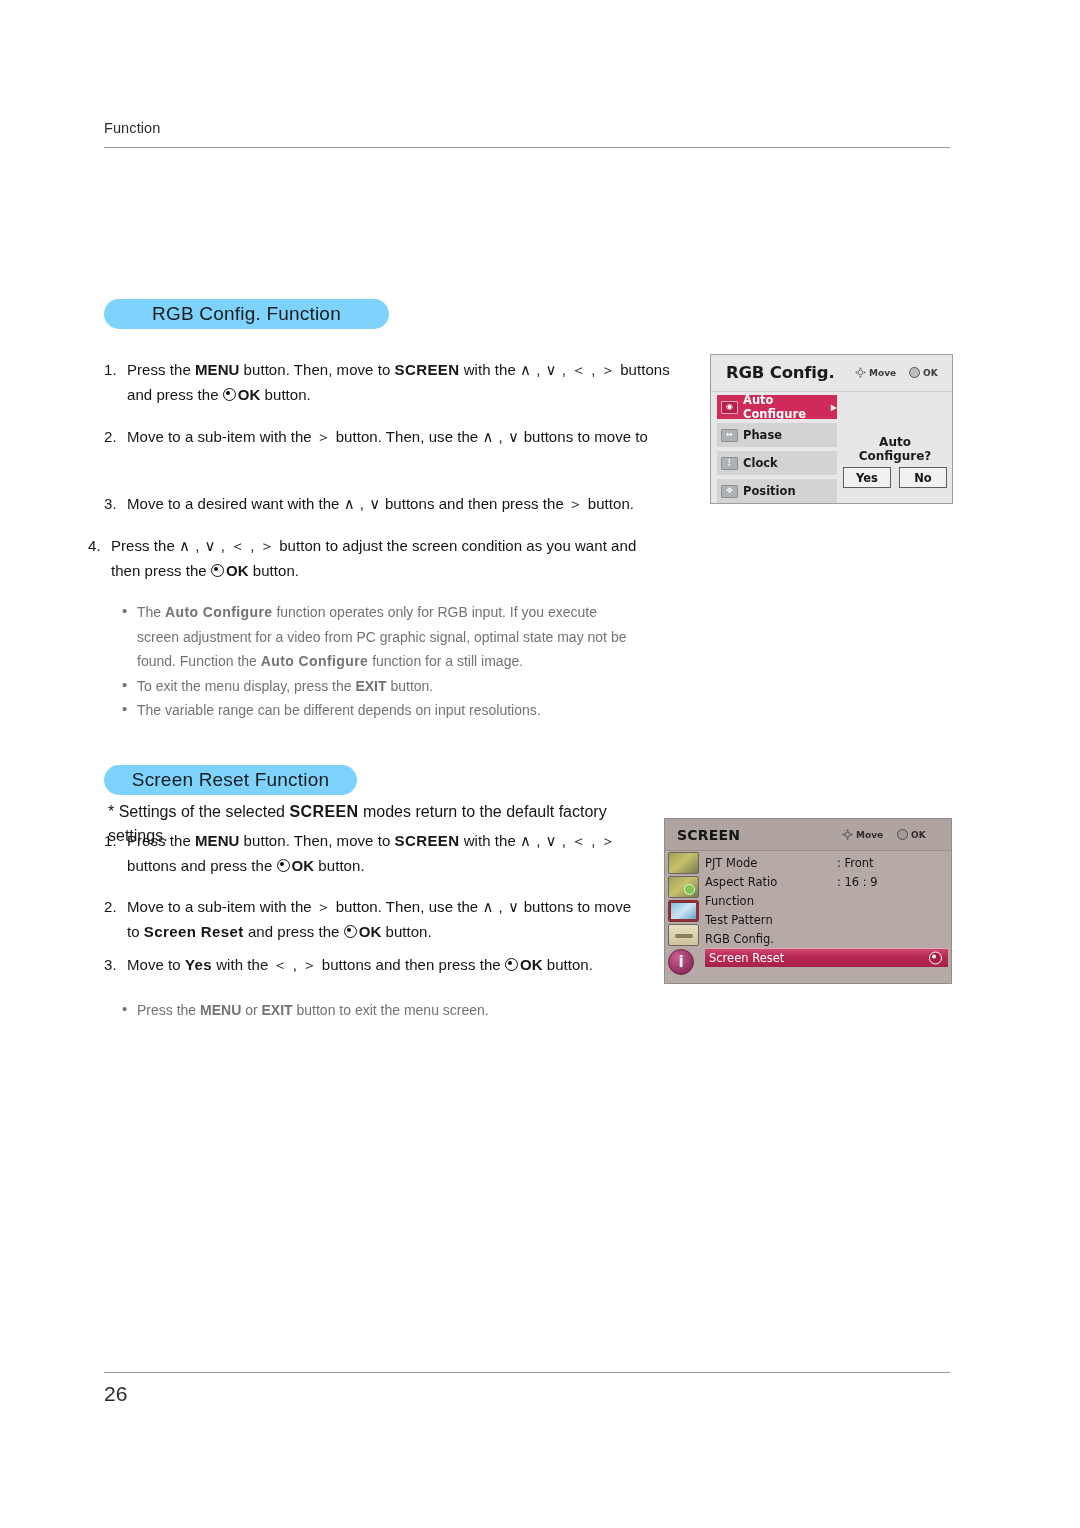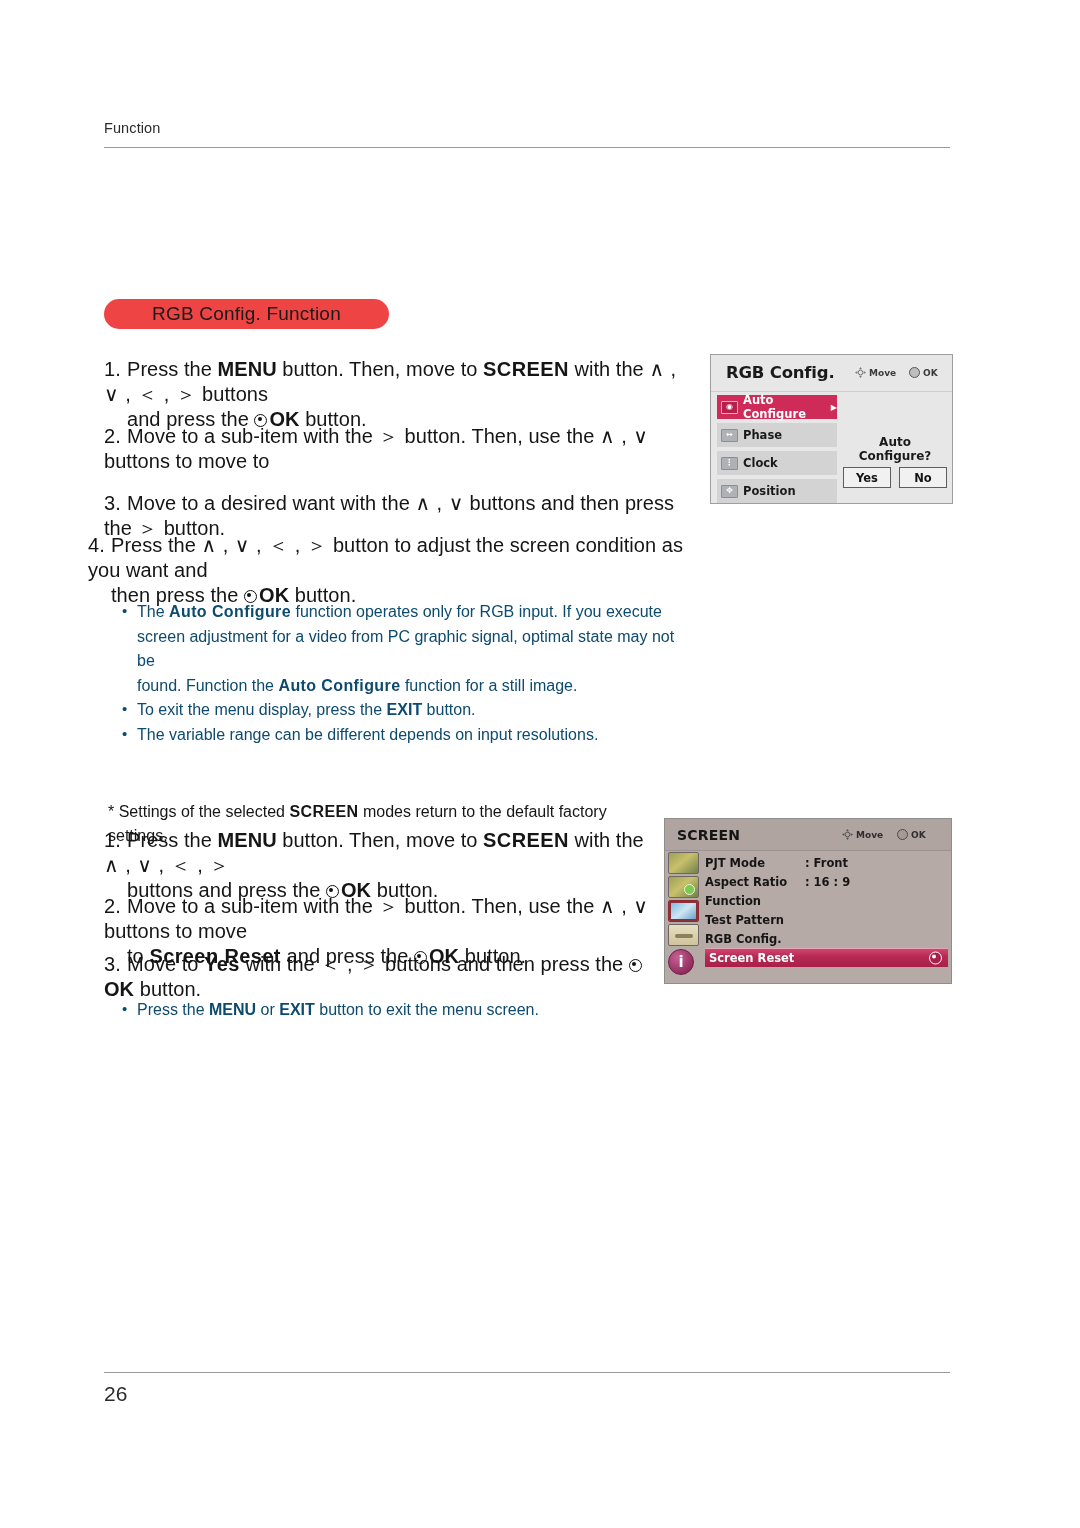--- a/index.html
+++ b/index.html
@@ -51,35 +51,35 @@
     top: 1382px;
     font-size: 21px;
     color: #2b2b2b;
   }
 
   
   .banner {
     position: absolute;
     height: 30px;
     border-radius: 15px;
-    background: #ef4444;
+    background: #7dd3fc;
     display: flex;
     align-items: center;
     justify-content: center;
     font-size: 19px;
     color: #1b1b1b;
     letter-spacing: .2px;
   }
   .banner-rgb { left: 104px; top: 299px; width: 285px; }
   .banner-reset { left: 104px; top: 765px; width: 253px; }
 
   
   .step {
     position: absolute;
-    font-size: 20px;
+    font-size: 15px;
     line-height: 25px;
     color: #151515;
     letter-spacing: .05px;
   }
   .step .ind {
     display: inline-block;
     width: 23px;
   }
   .hang { padding-left: 23px; display: block; }
   b.hv { font-weight: bold; }
@@ -101,23 +101,23 @@
     content: "";
     position: absolute;
     left: 2.2px; top: 2.2px;
     width: 4.2px; height: 4.2px;
     border-radius: 50%;
     background: #111;
   }
 
   .note {
     position: absolute;
-    font-size: 16px;
+    font-size: 14px;
     line-height: 24.5px;
-    color: #0c4a6e;
+    color: #737373;
   }
   .note-line { position: relative; padding-left: 17px; }
   .dot::before {
     content: "\2022";
     position: absolute;
     left: 2px;
     top: -1px;
     font-size: 15px;
   }
   .star-note {
@@ -352,23 +352,24 @@
   .scr-list {
     position: absolute;
     left: 40px; top: 34px;
     width: 243px;
   }
   .scr-row {
     height: 19px;
     display: flex;
     align-items: center;
     font-size: 11.5px;
-    font-weight: bold;
+    font-weight: normal;
     color: #151515;
     position: relative;
+    gap: 32px;
   }
   .scr-row .lbl { width: 100px; }
   .scr-row .val { color: #151515; }
   .scr-row.sel {
     background: linear-gradient(180deg,#d0476e 0%, #b82a55 40%, #a82048 100%);
     color: #ffffff;
     width: 243px;
     padding-left: 4px;
     box-sizing: border-box;
     border-top: 1px solid #e3a7ba;
@@ -486,20 +487,23 @@
 
     <div class="right">
       <div class="confirm-q">Auto Configure?</div>
       <div class="btn-row">
         <div class="osd-btn">Yes</div>
         <div class="osd-btn">No</div>
       </div>
     </div>
   </div>
 
+  <div class="banner banner-reset">
+    <span>Screen Reset Function</span>
+  </div>
 
   <div class="star-note" style="left:108px; top:800px; width:560px;">
     <span>* Settings of the selected </span><b class="blk">SCREEN</b><span> modes return to the default factory settings.</span>
   </div>
 
   <div class="step" style="left:104px; top:828px; width:560px;">
     <span class="ind">1.</span><span>Press the </span><b class="hv">MENU</b><span> button. Then, move to </span><b class="blk">SCREEN</b><span> with the </span><span class="arrows">∧ , ∨ , ＜ , ＞</span>
     <span class="hang"><span>buttons and press the </span><span class="okdot"></span><b class="hv">OK</b><span> button.</span></span>
   </div>
 

